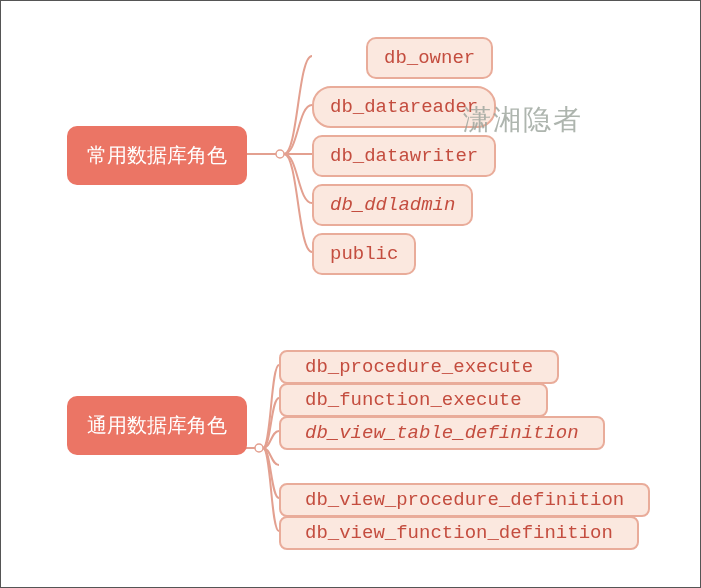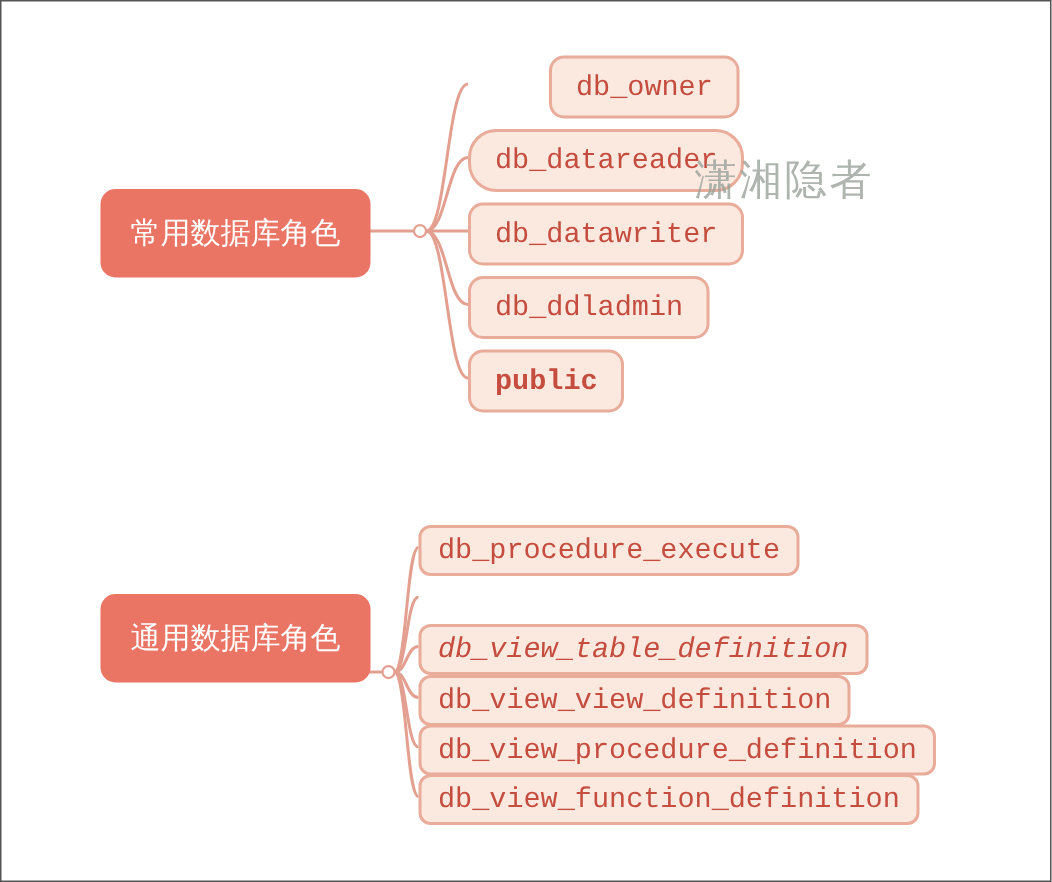--- a/index.html
+++ b/index.html
@@ -35,21 +35,21 @@
   .child {
     background: #fbe8df;
     color: #c44d3f;
     border: 2px solid #e9ac9a;
   }
   .child2 {
     background: #fbe8df;
     color: #c44d3f;
     border: 2px solid #e9ac9a;
     border-radius: 8px;
-    padding: 4px 11px;
+    padding: 4px 24px;
     font-size: 19px;
     text-align: right;
   }
   svg.connectors {
     position: absolute;
     top: 0; left: 0;
     width: 701px;
     height: 588px;
     pointer-events: none;
   }
@@ -96,26 +96,26 @@
     <path d="M 262 447 C 270 447 270 464 278 464"></path>
     <path d="M 262 447 C 270 447 270 497 278 497"></path>
     <path d="M 262 447 C 270 447 270 530 278 530"></path>
   </svg>
 
   <div class="node root" style="left:66px; top:125px;">常用数据库角色</div>
 
   <div class="node child" style="left:325px; top:36px;margin-left:40px;">db_owner</div>
   <div class="node child" style="left:311px; top:85px;border-radius:19px;">db_datareader</div>
   <div class="node child" style="left:311px; top:134px;text-align:center;">db_datawriter</div>
-  <div class="node child" style="left:311px; top:183px;">db_ddladmin</div>
-  <div class="node child" style="left:311px; top:232px;font-weight:bold;">public</div>
+  <div class="node child" style="left:311px; top:183px;font-style:italic;">db_ddladmin</div>
+  <div class="node child" style="left:311px; top:232px;">public</div>
 
   <div class="node root" style="left:66px; top:395px;text-align:right;">通用数据库角色</div>
 
   <div class="node child2" style="left:278px; top:349px;">db_procedure_execute</div>
+  <div class="node child2" style="left:278px; top:382px;">db_function_execute</div>
   <div class="node child2" style="left:278px; top:415px;font-style:italic;">db_view_table_definition</div>
-  <div class="node child2" style="left:278px; top:449px;">db_view_view_definition</div>
   <div class="node child2" style="left:278px; top:515px;">db_view_function_definition</div>
   <div class="node child2" style="left:278px; top:482px;">db_view_procedure_definition</div>
 
   <div class="watermark" style="left:462px; top:100px;">潇湘隐者</div>
 
 </div>
 
 </body></html>

